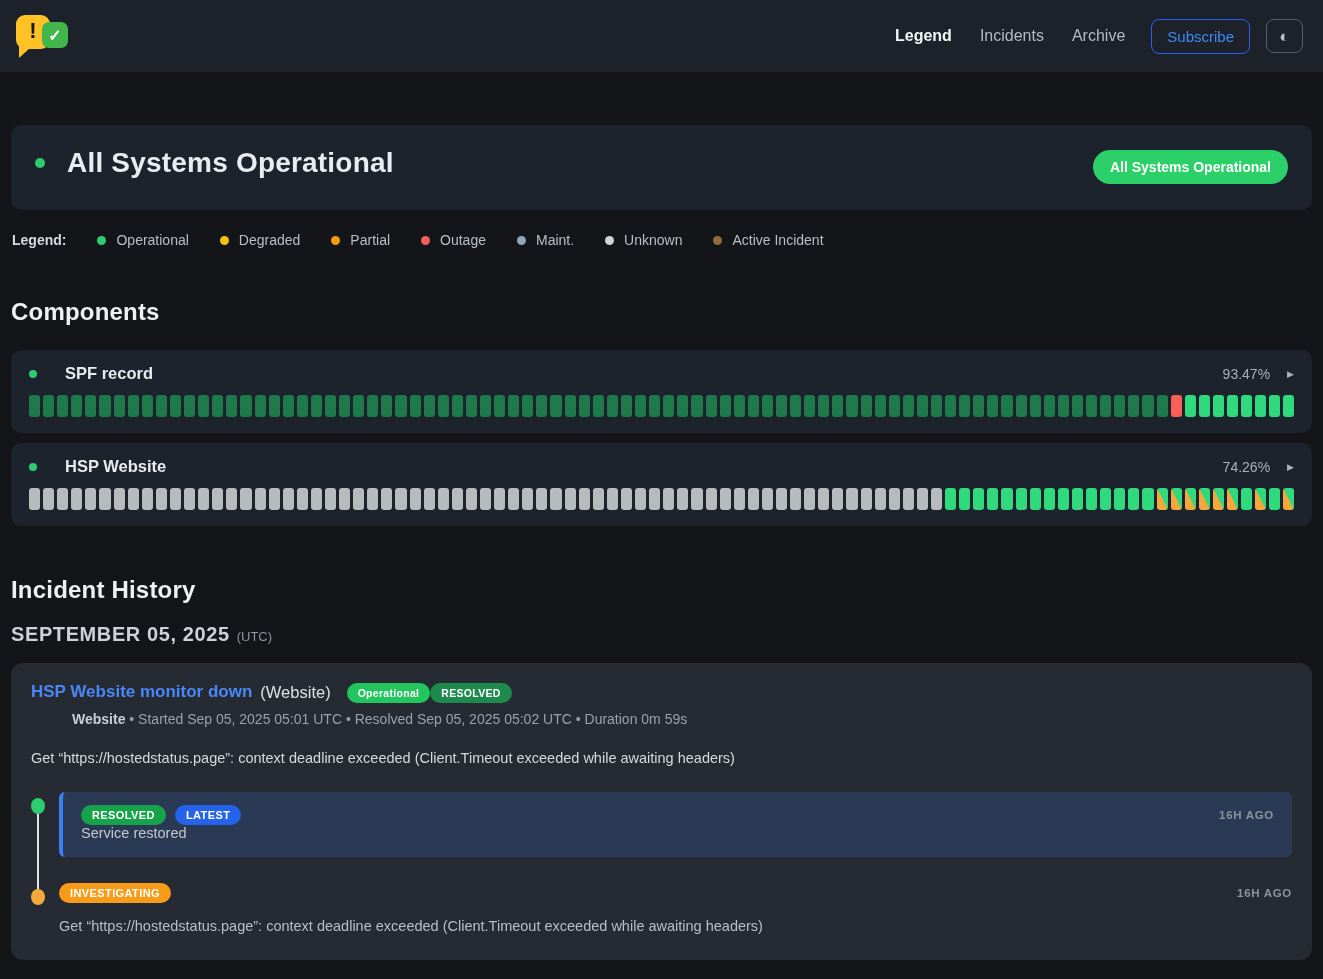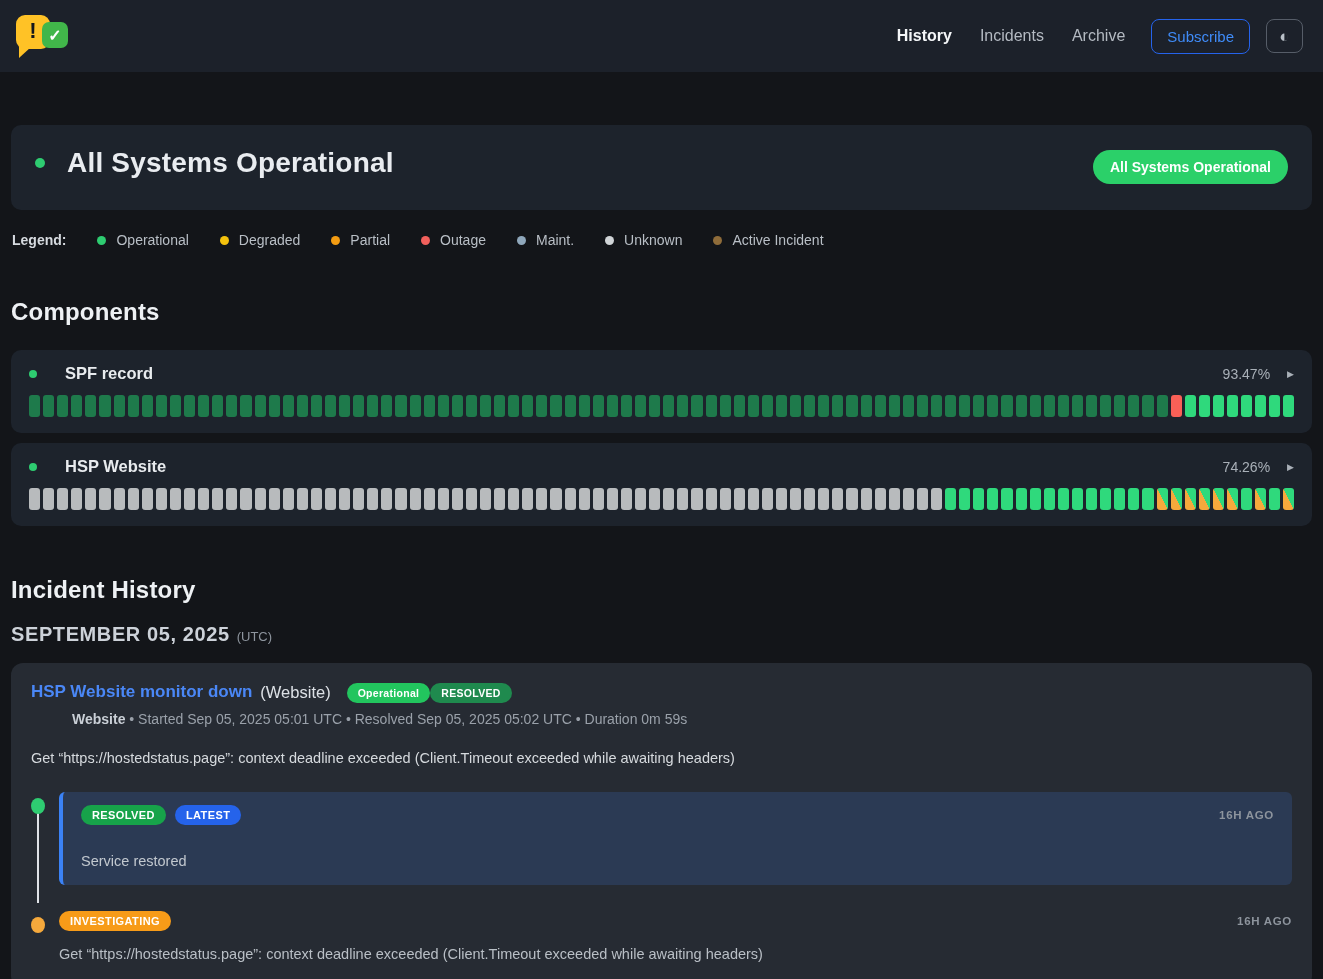--- a/index.html
+++ b/index.html
@@ -105,37 +105,37 @@
   .tl-entry + .tl-entry { margin-top:26px; }
   .tl-dot { position:absolute; left:0; top:6px; width:14px; height:16px; border-radius:50%; }
   .tl-box { border-radius:6px; padding:13px 18px 16px; }
   .tl-box.highlight { border-left:4px solid #3b82f6; }
   .tl-head { display:flex; align-items:center; gap:9px; }
   .tl-badge {
     color:#fff; font-size:11px; font-weight:700; letter-spacing:.4px;
     padding:4px 11px; border-radius:999px; white-space:nowrap;
   }
   .tl-ago { margin-left:auto; font-size:11.5px; font-weight:700; color:#8d949d; letter-spacing:.7px; }
-  .tl-text { margin-top:28px; font-size:14.5px; color:#c2c8cf; }
+  .tl-text { margin-top:0; font-size:14.5px; color:#c2c8cf; }
   .tl-entry.plain .tl-text { margin-top:15px; color:#b9bfc6; }
 </style>
 </head>
 <body>
 
 <header>
   <div class="brand">
     <div class="logo">
       <div class="logo-bubble">
         <span class="logo-bang">!</span>
       </div>
       <div class="logo-check">✓</div>
     </div>
   </div>
   <nav>
-      <a class="nav-link active">History</a>
+      <a class="nav-link active">Legend</a>
       <a class="nav-link">Incidents</a>
       <a class="nav-link">Archive</a>
     </nav>
   <button class="subscribe-btn">Subscribe</button>
   <button class="theme-toggle">
     <span>◐</span>
   </button>
 </header>
 
 <div class="container">

